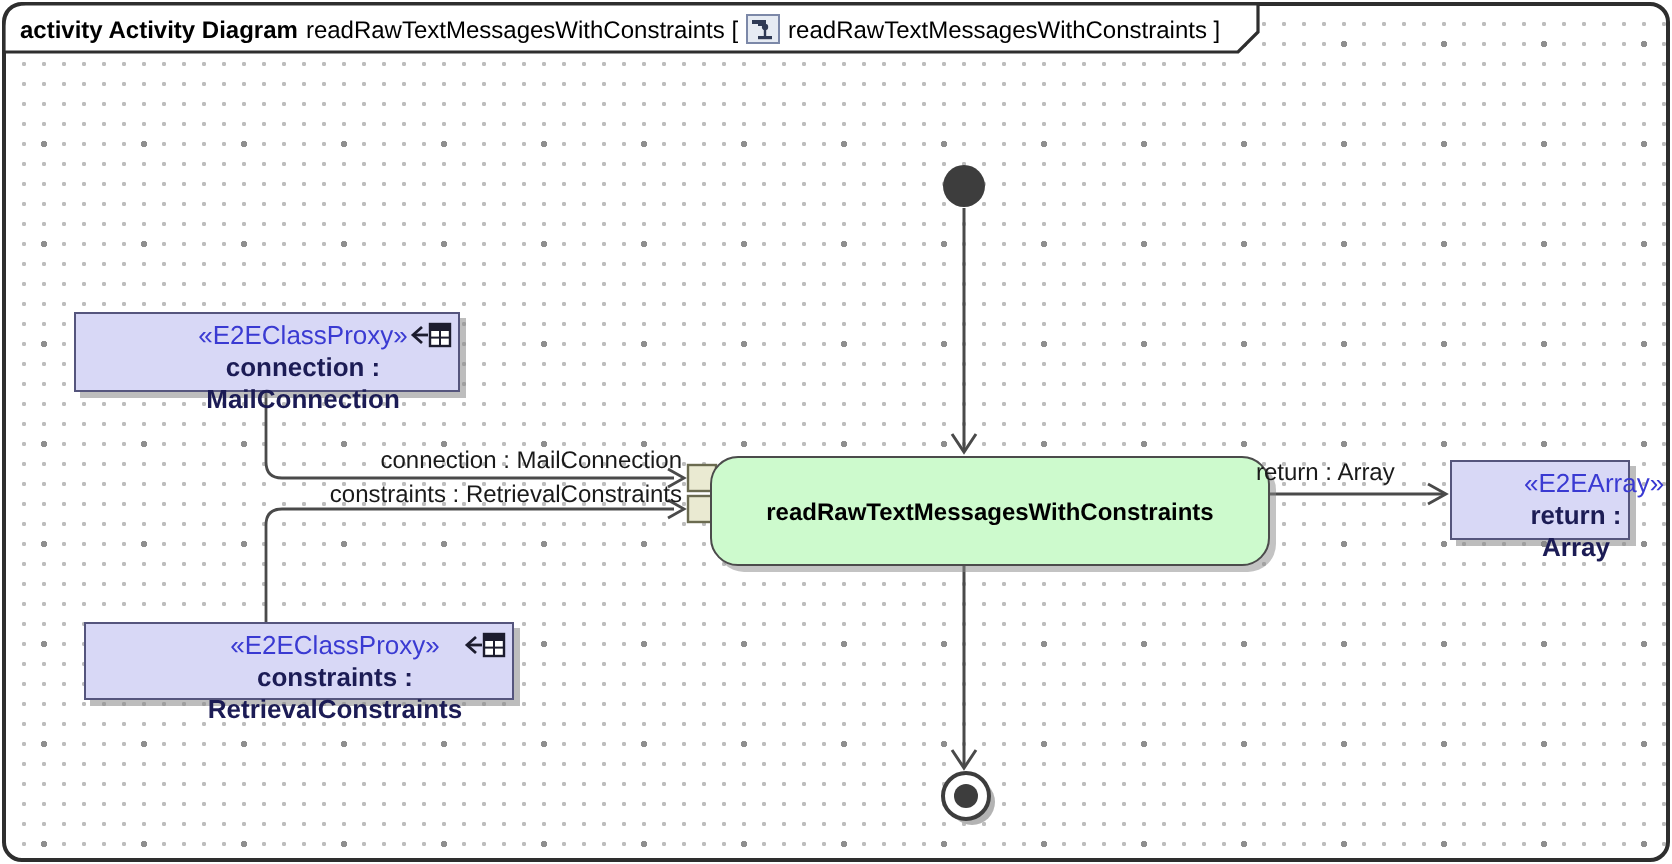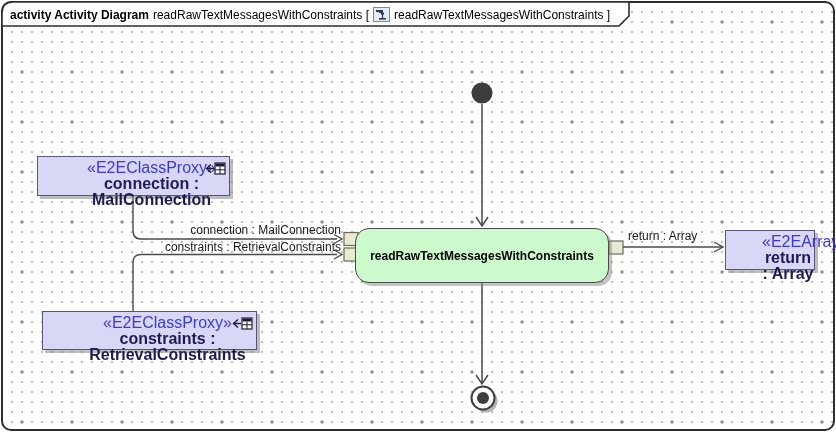--- a/index.html
+++ b/index.html
@@ -22,28 +22,28 @@
   .tabtext{
     position:absolute;left:10px;top:5px;height:17px;display:flex;align-items:flex-end;
     gap:4px;font-size:12px;color:#000;white-space:nowrap;
   }
   .tabtext .b{font-weight:bold;}
   .dicon{display:inline-block;width:17px;height:15px;}
   
   .objnode{
     position:absolute;background:#d8d8f6;border:1px solid #55557d;
     box-shadow:3px 3px 0 rgba(135,135,135,.55);
-    font-size:16px;text-align:center;box-sizing:border-box;padding-left:36px;
+    font-size:13px;text-align:center;box-sizing:border-box;padding-left:36px;
   }
   .objnode .stereo{color:#3a3ad2;line-height:17px;padding-top:2px;}
   .objnode .oname{color:#1c1c55;font-weight:bold;line-height:16px;}
   .cicon{position:absolute;right:3px;top:4px;width:21px;height:13px;}
   
   .action{
-    position:absolute;left:355px;top:228px;width:254px;height:55px;
+    position:absolute;left:355px;top:228px;width:280px;height:55px;
     background:#cdfacd;border:1.5px solid #4b4b4b;border-radius:14px;
     box-shadow:3px 3px 0 rgba(135,135,135,.5);
     display:flex;flex-direction:column;align-items:center;justify-content:center;
     box-sizing:border-box;font-size:12px;
   }
   .action .aname{font-weight:bold;color:#000;line-height:16px;white-space:nowrap;}
   .action .aqual{color:#111;line-height:15px;white-space:nowrap;}
   
   .elabel{position:absolute;font-size:12px;color:#1a1a1a;white-space:nowrap;line-height:14px;}
   .elabel.r{text-align:right;}

